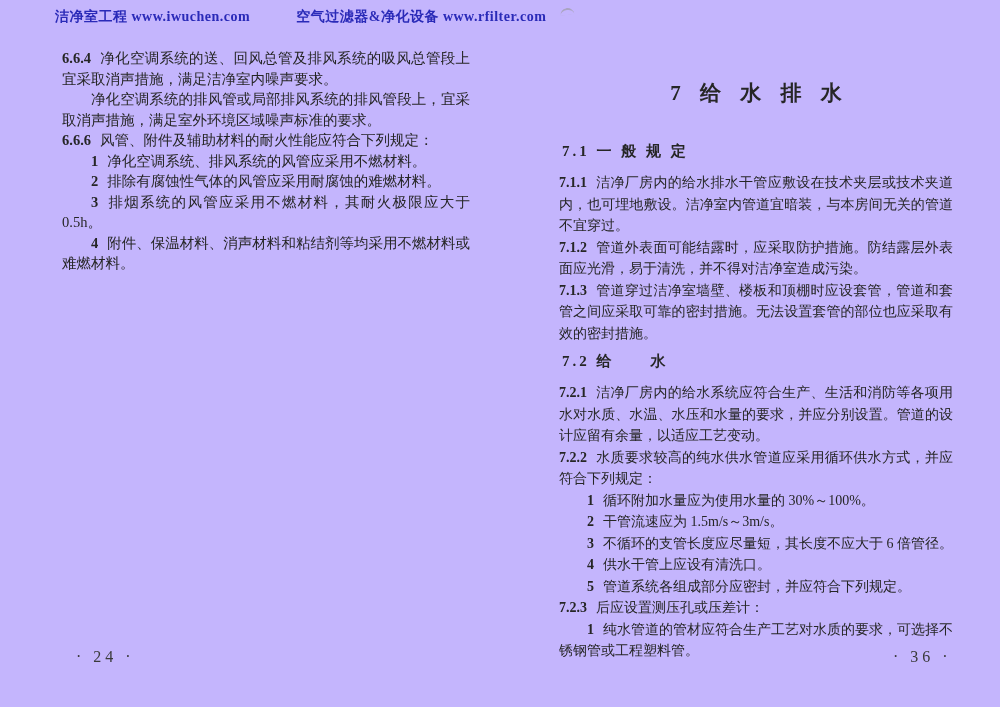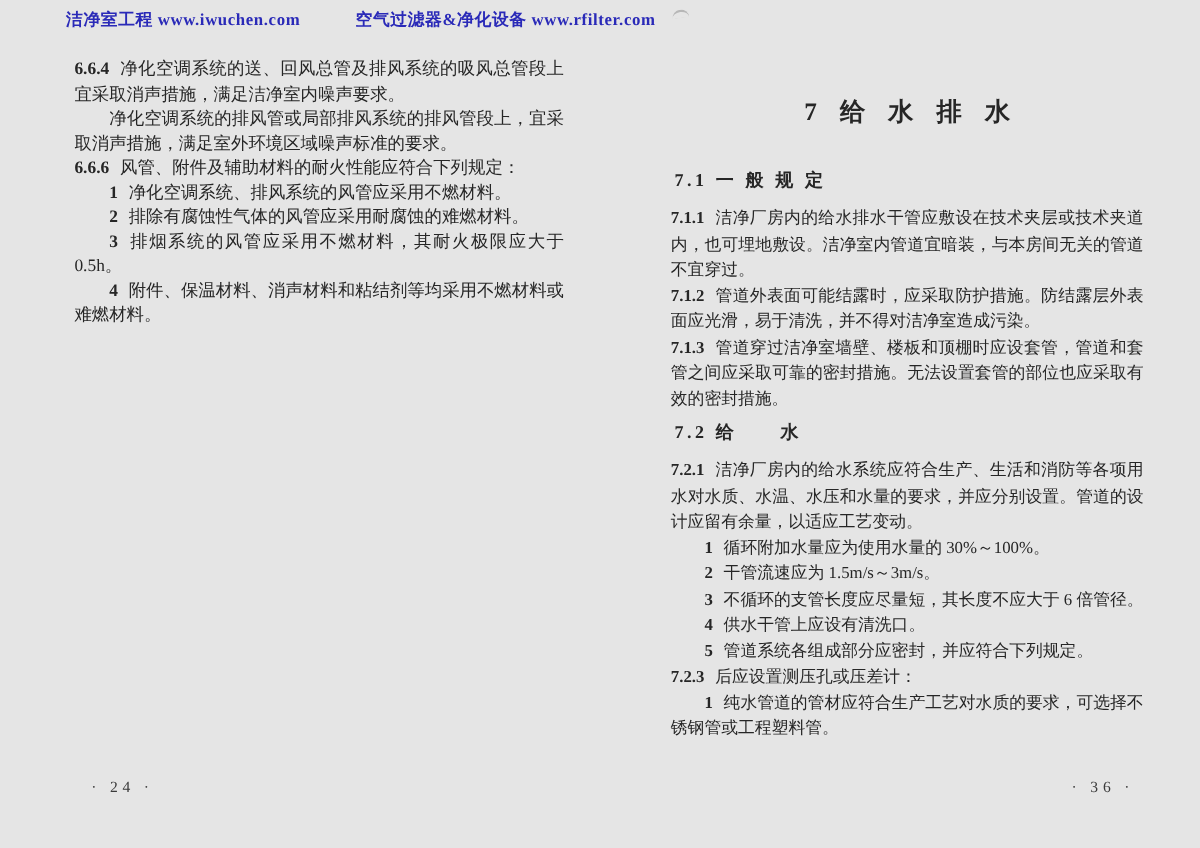--- a/index.html
+++ b/index.html
@@ -4,21 +4,21 @@
 <style>
   html, body {
     margin: 0;
     padding: 0;
     background: #ffffff;
   }
   .sheet {
     position: relative;
     width: 1000px;
     height: 707px;
-    background: #e5e5e5;
+    background: #c4b5fd;
     color: #262626;
     font-family: "Liberation Serif", "DejaVu Serif", serif;
     overflow: hidden;
   }
   
   .watermark {
     position: absolute;
     top: 8px;
     left: 55px;
     font-size: 14px;
@@ -69,21 +69,21 @@
     font-size: 15px;
     line-height: 18px;
     font-weight: bold;
     letter-spacing: 3px;
     text-indent: 3px;
   }
   h2.sec.sec72 { margin: 8px 0 12px 0; }
 
   .page-number {
     position: absolute;
-    font-size: 13px;
+    font-size: 16px;
     letter-spacing: 4px;
     color: #3a3a3a;
     white-space: nowrap;
   }
   .pn-left  { left: 76px;  top: 648px; }
   .pn-right { left: 893px; top: 648px; }
 
   
   .scan-mark {
     position: absolute;
@@ -143,20 +143,23 @@
     </p>
     <p class="para">
       <b class="num">7.1.3</b><span>管道穿过洁净室墙壁、楼板和顶棚时应设套管，管道和套管之间应采取可靠的密封措施。无法设置套管的部位也应采取有效的密封措施。</span>
     </p>
 
     <h2 class="sec sec72">7.2 给　　水</h2>
 
     <p class="para">
       <b class="num">7.2.1</b><span>洁净厂房内的给水系统应符合生产、生活和消防等各项用水对水质、水温、水压和水量的要求，并应分别设置。管道的设计应留有余量，以适应工艺变动。</span>
     </p>
+    <p class="para">
+      <b class="num">7.2.2</b><span>水质要求较高的纯水供水管道应采用循环供水方式，并应符合下列规定：</span>
+    </p>
     <p class="para indent">
       <b class="num">1</b><span>循环附加水量应为使用水量的 30%～100%。</span>
     </p>
     <p class="para indent">
       <b class="num">2</b><span>干管流速应为 1.5m/s～3m/s。</span>
     </p>
     <p class="para indent">
       <b class="num">3</b><span>不循环的支管长度应尽量短，其长度不应大于 6 倍管径。</span>
     </p>
     <p class="para indent">

